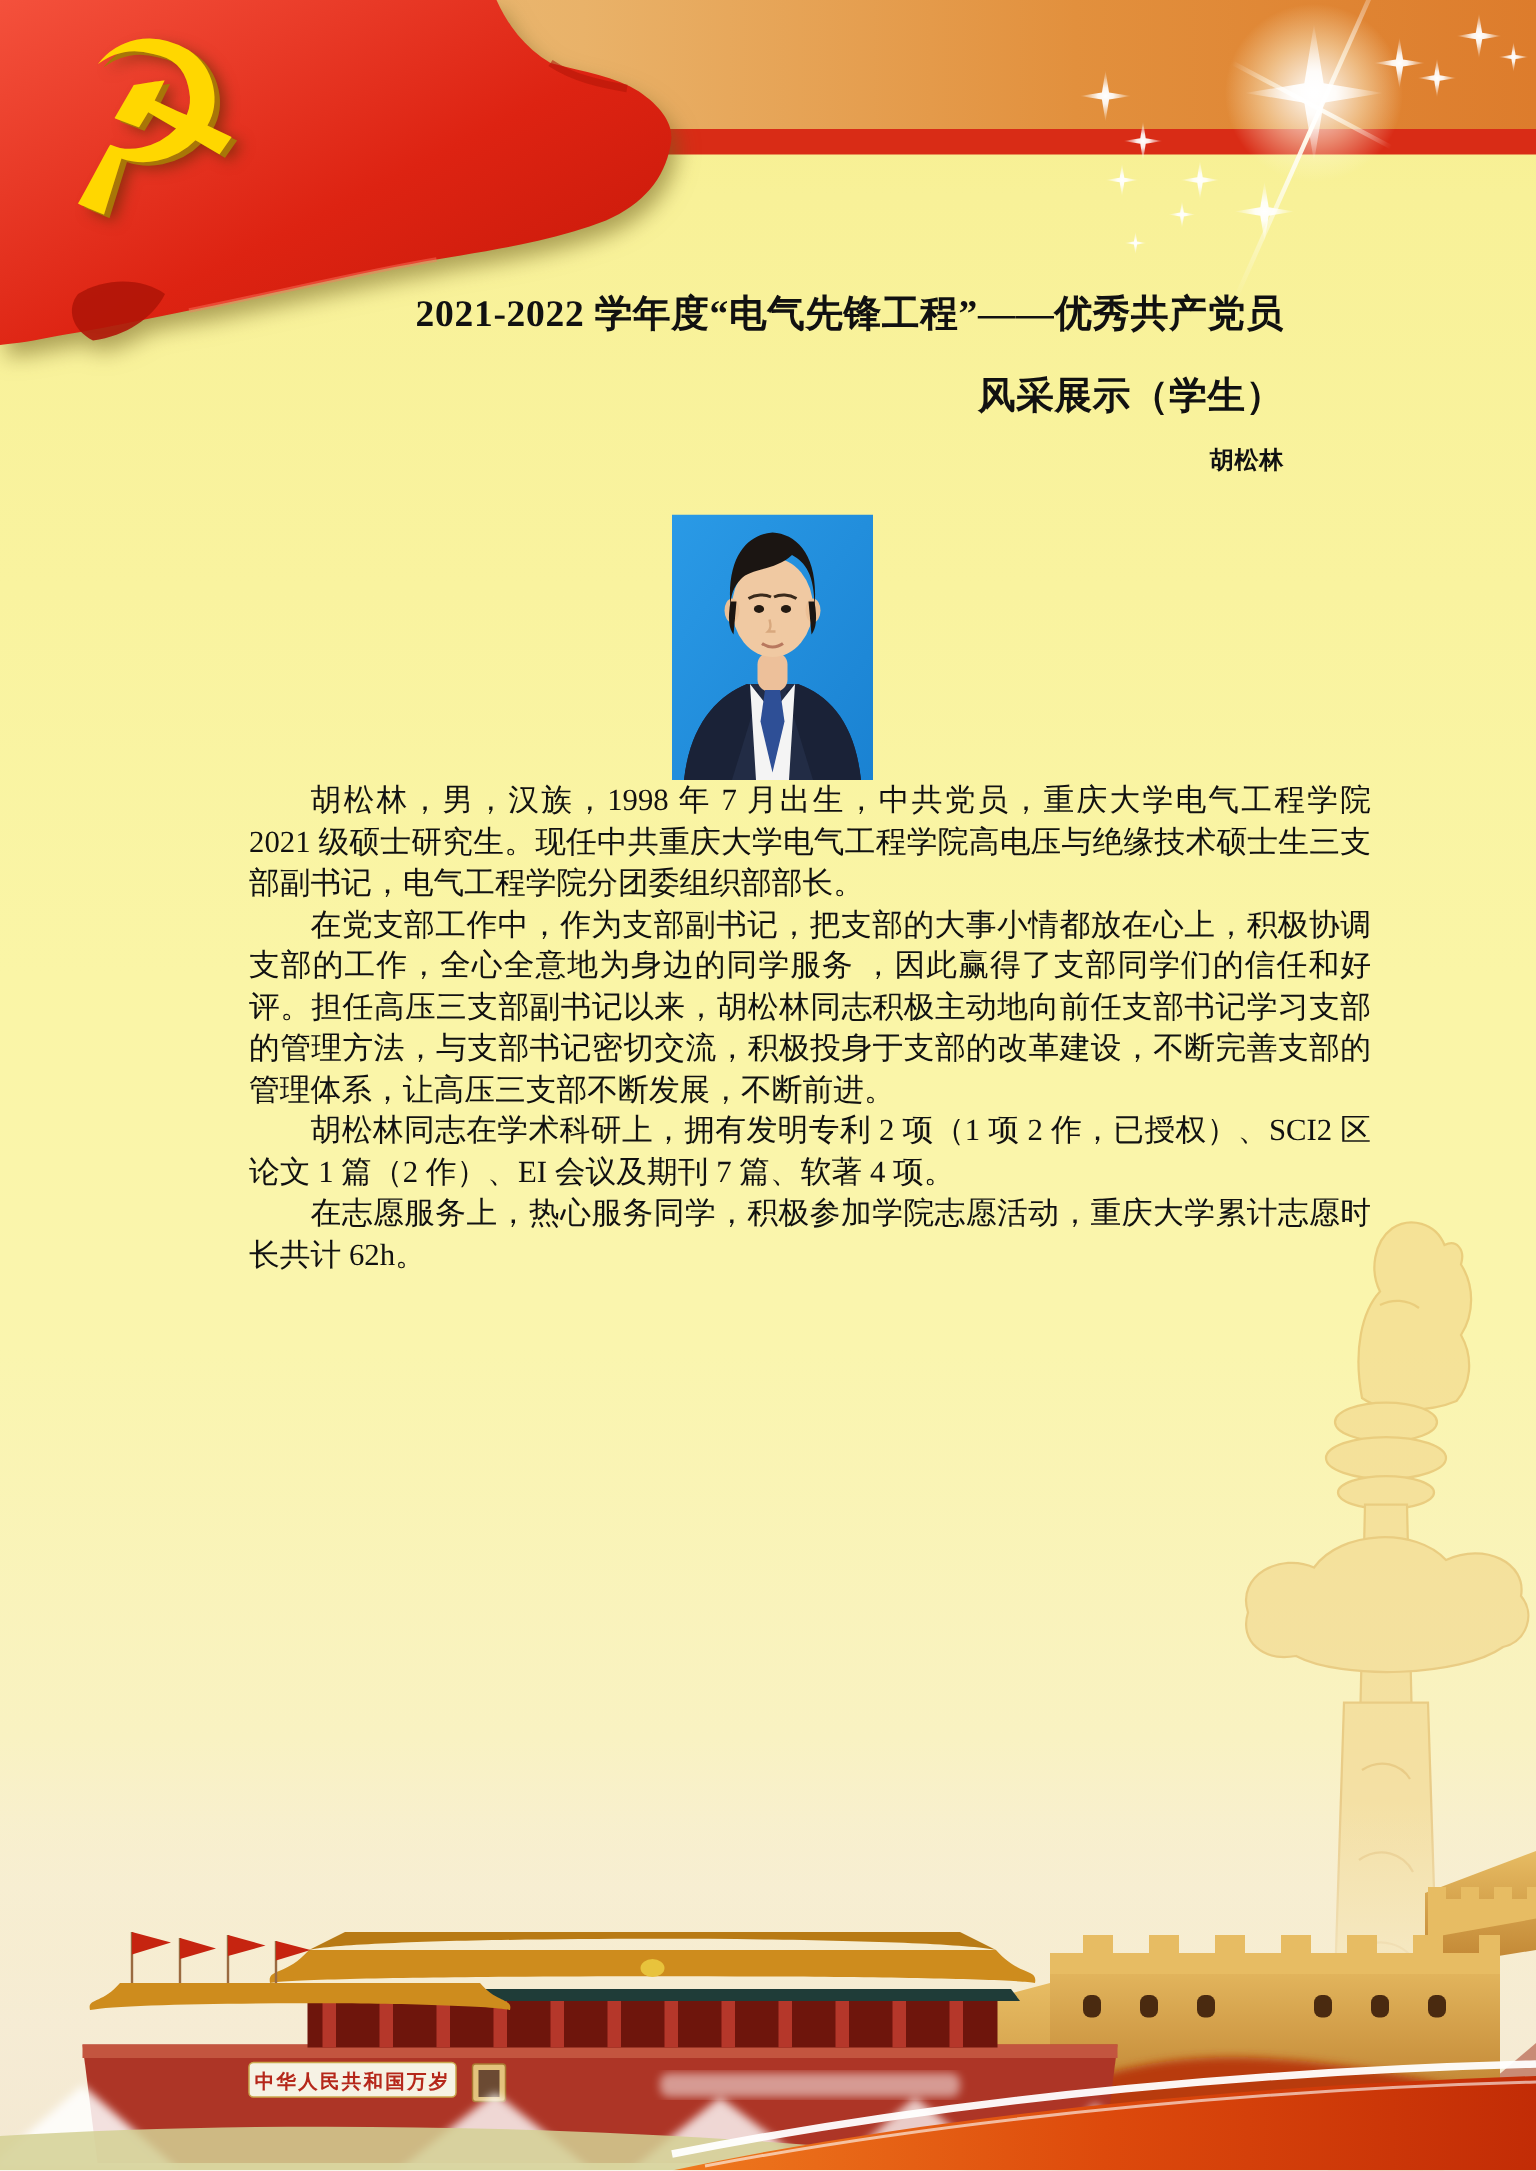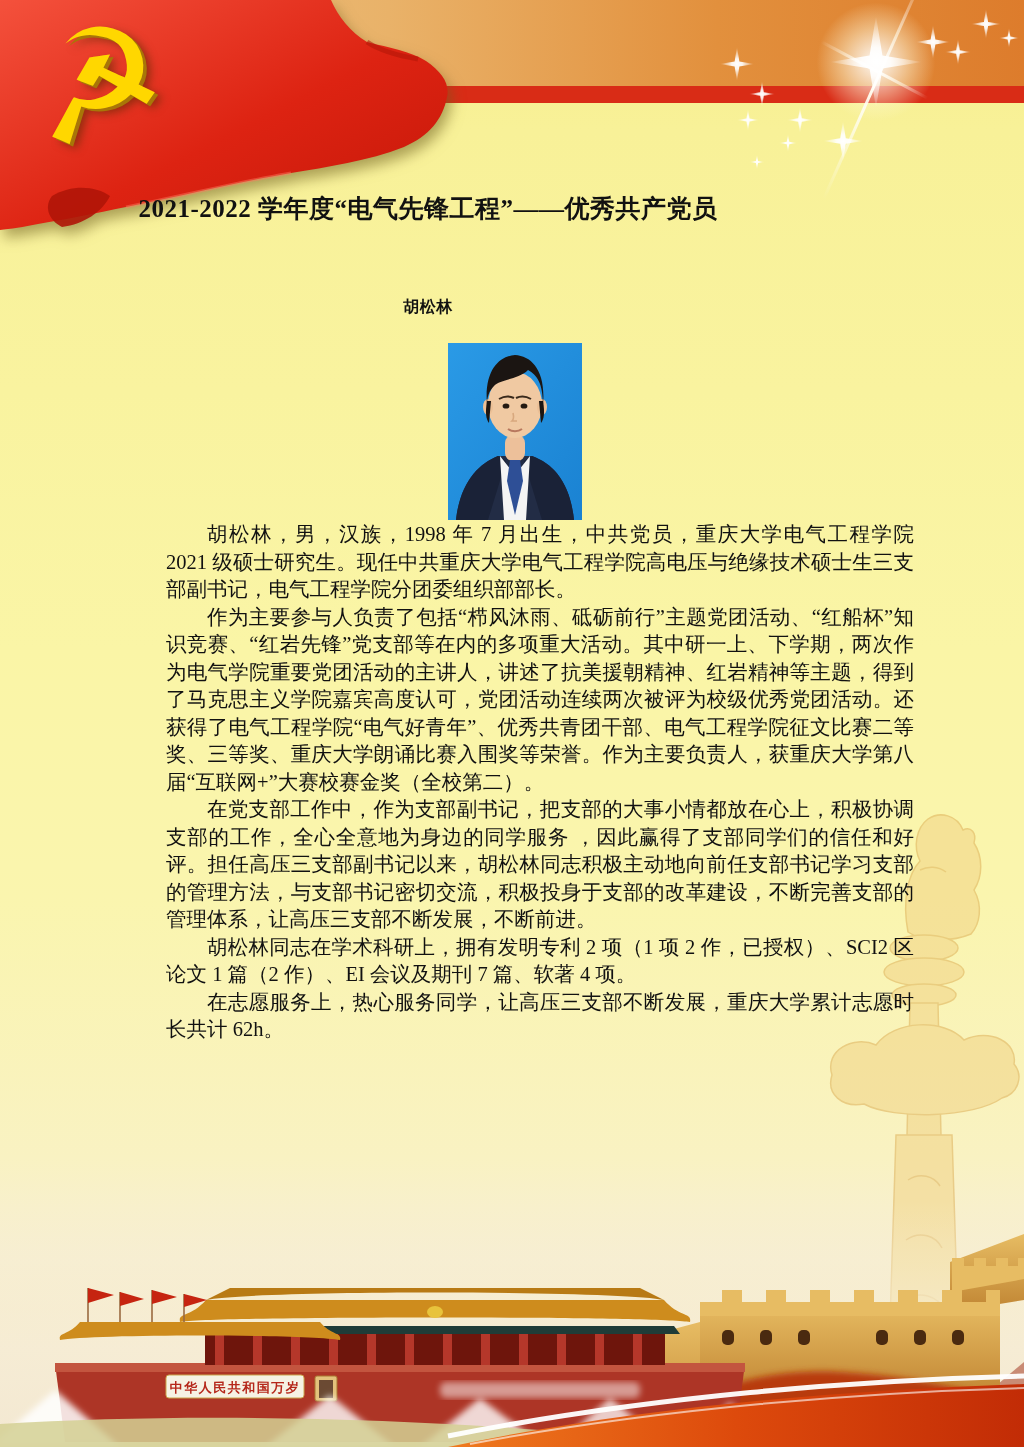--- a/index.html
+++ b/index.html
@@ -21,21 +21,21 @@
   
   .sparkles{position:absolute;left:0;top:0;width:1024px;height:260px;z-index:4;pointer-events:none;}
   .sparkle{position:absolute;transform:translate(-50%,-50%);
     background:radial-gradient(circle,#fff 0%,rgba(255,255,255,.9) 22%,rgba(255,255,255,0) 72%);
     clip-path:polygon(50% 0%,57% 43%,100% 50%,57% 57%,50% 100%,43% 57%,0% 50%,43% 43%);}
   .streak{position:absolute;width:3px;transform-origin:center;
     background:linear-gradient(180deg,rgba(255,255,255,0),rgba(255,255,255,.95) 45%,#fff 50%,rgba(255,255,255,.95) 55%,rgba(255,255,255,0));}
   .glow{position:absolute;transform:translate(-50%,-50%);border-radius:50%;
     background:radial-gradient(circle,rgba(255,255,255,.95) 0%,rgba(255,250,220,.45) 40%,rgba(255,255,255,0) 70%);}
   
-  .title{position:absolute;left:0;width:856px;text-align:center;font-weight:bold;
+  .title{position:absolute;left:0;width:856px;text-align:right;font-weight:bold;
     font-size:25px;letter-spacing:.5px;z-index:5;}
   .title-1{top:192px;}
   .title-2{top:247px;}
   .person-name{top:297px;font-size:16px;}
   
   .photo{position:absolute;left:448px;top:343px;width:134px;height:177px;z-index:5;}
   
   .content{position:absolute;left:138px;top:521px;width:748px;z-index:5;
     font-size:20.5px;line-height:27.5px;margin-left:28px;}
   .content p{margin:0;text-indent:2em;text-align:justify;}
@@ -83,20 +83,21 @@
     <div class="sparkle" style="left:788px;top:143px;width:18px;height:18px;"></div>
     <div class="sparkle" style="left:843px;top:141px;width:40px;height:40px;"></div>
     <div class="sparkle" style="left:933px;top:42px;width:34px;height:34px;"></div>
     <div class="sparkle" style="left:958px;top:52px;width:26px;height:26px;"></div>
     <div class="sparkle" style="left:986px;top:24px;width:30px;height:30px;"></div>
     <div class="sparkle" style="left:1009px;top:38px;width:20px;height:20px;"></div>
     <div class="sparkle" style="left:757px;top:162px;width:15px;height:15px;"></div>
   </div>
 
   <div class="title title-1">2021-2022 学年度“电气先锋工程”——优秀共产党员</div>
+  <div class="title title-2">风采展示（学生）</div>
   <div class="title person-name">胡松林</div>
 
   <div class="photo">
     <svg width="134" height="177" viewBox="0 0 134 177">
       <defs>
         <linearGradient id="bgBlue" x1="0" y1="0" x2="1" y2="1">
           <stop offset="0" stop-color="#2a9ae6"></stop>
             <stop offset="1" stop-color="#1a82d2"></stop>
         </linearGradient>
       </defs>
@@ -118,24 +119,23 @@
       <path d="M68,55 C72,53 78,53 83,56" stroke="#3a2a1c" stroke-width="2" fill="none"></path>
       <ellipse cx="58" cy="63" rx="3.4" ry="2.6" fill="#241a12"></ellipse>
       <ellipse cx="76" cy="63" rx="3.4" ry="2.6" fill="#241a12"></ellipse>
       <path d="M65,70 C66,74 66,76 64,78 L69,78" stroke="#d8a87e" stroke-width="1.6" fill="none"></path>
       <path d="M60,86 C64,89 70,89 74,86" stroke="#b8785e" stroke-width="2" fill="none"></path>
     </svg>
   </div>
 
   <div class="content">
     <p>胡松林，男，汉族，1998 年 7 月出生，中共党员，重庆大学电气工程学院 2021 级硕士研究生。现任中共重庆大学电气工程学院高电压与绝缘技术硕士生三支部副书记，电气工程学院分团委组织部部长。</p>
-    <p>作为主要参与人负责了包括“栉风沐雨、砥砺前行”主题党团活动、“红船杯”知识竞赛、“红岩先锋”党支部等在内的多项重大活动。其中研一上、下学期，两次作为电气学院重要党团活动的主讲人，讲述了抗美援朝精神、红岩精神等主题，得到了马克思主义学院嘉宾高度认可，党团活动连续两次被评为校级优秀党团活动。还获得了电气工程学院“电气好青年”、优秀共青团干部、电气工程学院征文比赛二等奖、三等奖、重庆大学朗诵比赛入围奖等荣誉。作为主要负责人，获重庆大学第八届“互联网+”大赛校赛金奖（全校第二）。</p>
     <p>在党支部工作中，作为支部副书记，把支部的大事小情都放在心上，积极协调支部的工作，全心全意地为身边的同学服务 ，因此赢得了支部同学们的信任和好评。担任高压三支部副书记以来，胡松林同志积极主动地向前任支部书记学习支部的管理方法，与支部书记密切交流，积极投身于支部的改革建设，不断完善支部的管理体系，让高压三支部不断发展，不断前进。</p>
     <p>胡松林同志在学术科研上，拥有发明专利 2 项（1 项 2 作，已授权）、SCI2 区论文 1 篇（2 作）、EI 会议及期刊 7 篇、软著 4 项。</p>
-    <p>在志愿服务上，热心服务同学，让高压三支部不断发展，重庆大学累计志愿时长共计 62h。</p>
+    <p>在志愿服务上，热心服务同学，积极参加学院志愿活动，重庆大学累计志愿时长共计 62h。</p>
   </div>
 
   <svg class="huabiao" viewBox="0 780 200 667">
     <g fill="#f1d386" stroke="#ddae55" stroke-width="1.5">
       <path d="M84,932 C78,900 84,874 96,861 C89,847 92,828 104,819 C116,811 133,815 139,830
                C147,826 153,833 150,843 C159,857 159,876 150,890 C159,906 156,924 147,934
                C128,942 98,942 84,932 Z"></path>
       <path d="M96,870 C104,866 114,866 122,872" fill="none"></path>
       <ellipse cx="100" cy="948" rx="34" ry="13"></ellipse>
       <ellipse cx="100" cy="972" rx="40" ry="14"></ellipse>

